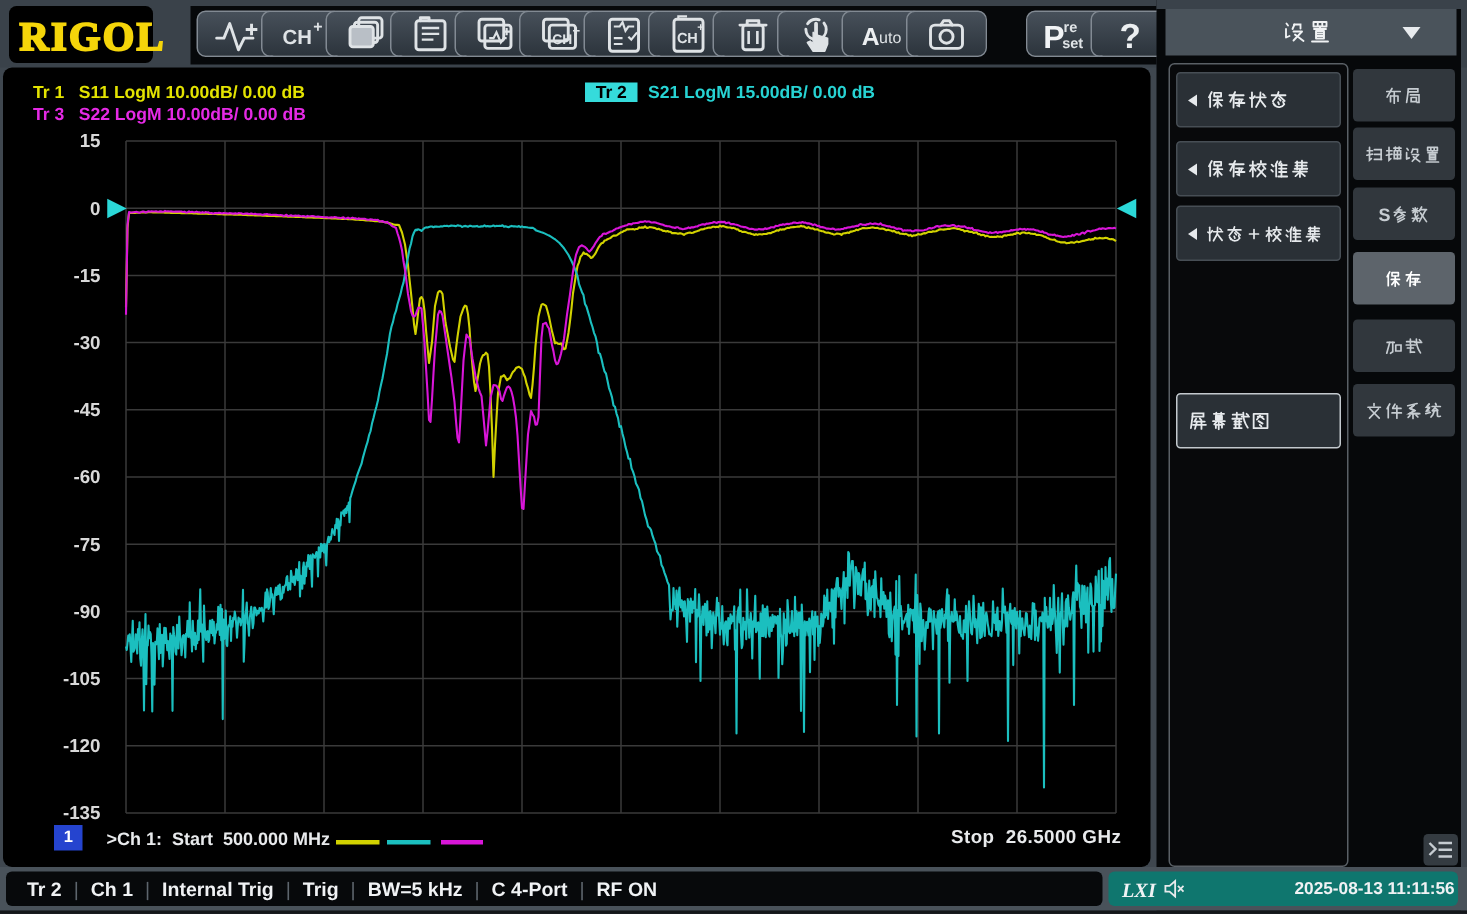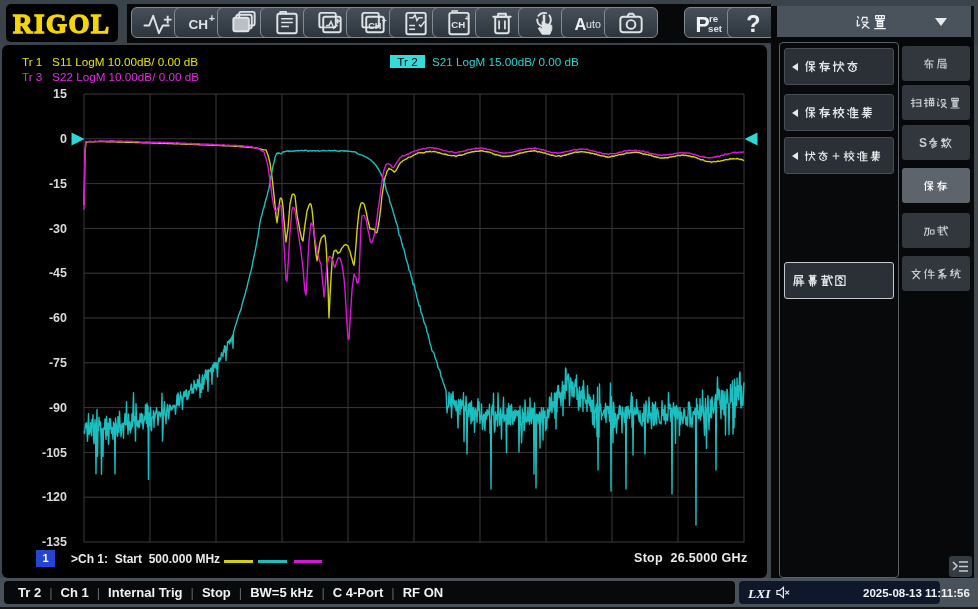--- a/index.html
+++ b/index.html
@@ -1,36 +1,36 @@
 <!DOCTYPE html>
 <html><head><meta charset="utf-8"><style>
 *{margin:0;padding:0;box-sizing:border-box}
 body{width:978px;height:609px;background:#3f474f;font-family:"Liberation Sans",sans-serif;position:relative;overflow:hidden}
 #toolbar{position:absolute;left:0;top:0;width:978px;height:45px;background:#3a424a}
-#logobox{position:absolute;left:6px;top:4px;width:112px;height:38px;background:#000;border-radius:5px}
+#logobox{position:absolute;left:6px;top:4px;width:96px;height:38px;background:#000;border-radius:5px}
 #logo{position:absolute;left:7px;top:5px;font-family:"Liberation Serif",serif;font-weight:bold;font-size:27px;color:#f5d50a;letter-spacing:1.5px;-webkit-text-stroke:1.4px #f5d50a}
 #iconrecess{position:absolute;left:127px;top:4px;width:644px;height:39px;background:#06080a}
 .tbtn{position:absolute;top:7px;width:54px;height:31px;background:linear-gradient(#47505a,#2c343c);border:1px solid #828a93;border-radius:6px;display:flex;justify-content:center}
 #sidebar{position:absolute;left:771px;top:0;width:203px;height:607px;background:#06080a}
 #sidetop{position:absolute;left:771px;top:0;width:207px;height:6px;background:#3a424a}
 #menubar{position:absolute;left:6px;top:6px;width:194px;height:31px;background:#4a535b;display:flex;align-items:center}
 #menutitle{margin-left:78px}
 #menutri{position:absolute;right:24px;top:12px;width:0;height:0;border-left:6.5px solid transparent;border-right:6.5px solid transparent;border-top:8px solid #e8ebee}
 #subpanel{position:absolute;left:8px;top:42px;width:120px;height:536px;border:1px solid #5a6066;border-radius:4px;background:#08090b}
 .sbtn{position:absolute;left:13px;width:110px;height:37px;background:#2a3036;border:1px solid #474e55;border-radius:3px;display:flex;align-items:center;padding-left:7px}
 .sbtn .tri{width:0;height:0;border-top:4px solid transparent;border-bottom:4px solid transparent;border-right:6px solid #e6e9ec;margin-right:6px}
 .rbtn{position:absolute;left:131px;width:68px;height:35px;background:#31373d;border-radius:3px;display:flex;align-items:center;justify-content:center}
 #collapse{position:absolute;left:178px;top:556px;width:23px;height:21px;background:#343b41;border-radius:3px;display:flex;align-items:center;justify-content:center}
 #mainarea{position:absolute;left:2px;top:45px;width:765px;height:533px;background:#000;border-radius:6px}
 #statusbar{position:absolute;left:0;top:578px;width:978px;height:29px;background:#49525a}
 #stat1{position:absolute;left:4px;top:3px;width:731px;height:23px;background:#07090b;border-radius:4px;display:flex;align-items:center;color:#f0f2f4;font-size:13px;font-weight:bold}
-#stat2{position:absolute;left:739px;top:3px;width:201px;height:23px;background:#0f172a;border-radius:4px;color:#f0f2f4}
+#stat2{position:absolute;left:739px;top:3px;width:233px;height:23px;background:#0f766e;border-radius:4px;color:#f0f2f4}
 .sep{color:#5d656d;font-weight:normal;padding:0 8px}
 #bottomstrip{position:absolute;left:0;top:607px;width:978px;height:2px;background:#14171a}
-.tracetext{position:absolute;font-size:11.7px;font-weight:normal}
+.tracetext{position:absolute;font-size:11.7px;font-weight:bold}
 text{font-family:"Liberation Sans",sans-serif}
 </style></head><body>
 <svg width="0" height="0" style="position:absolute">
     <defs>
       <g id="g-she">
         <path d="M16,16 l6,8"></path>
         <path d="M14,38 l0,34 M14,72 l14,-6"></path>
         <path d="M46,20 l26,0 l0,16"></path>
         <path d="M48,20 l-8,18"></path>
         <path d="M44,48 l34,0"></path>
@@ -520,21 +520,21 @@
 </div>
 <div id="sidetop"></div>
 <div id="statusbar">
  <div id="stat1">
       <span style="padding-left:14px">Tr 2</span>
       <span class="sep">|</span>
       <span>Ch 1</span>
       <span class="sep">|</span>
       <span>Internal Trig</span>
       <span class="sep">|</span>
-      <span>Stop</span>
+      <span>Trig</span>
       <span class="sep">|</span>
       <span>BW=5 kHz</span>
       <span class="sep">|</span>
       <span>C 4-Port</span>
       <span class="sep">|</span>
       <span>RF ON</span>
     </div>
  <div id="stat2">
    <span style="position:absolute;left:9px;top:5px;font-family:'Liberation Serif',serif;font-style:italic;font-weight:bold;font-size:13.5px">LXI</span>
    <svg style="position:absolute;left:36px;top:5px" width="15" height="13" viewBox="0 0 16 14">

